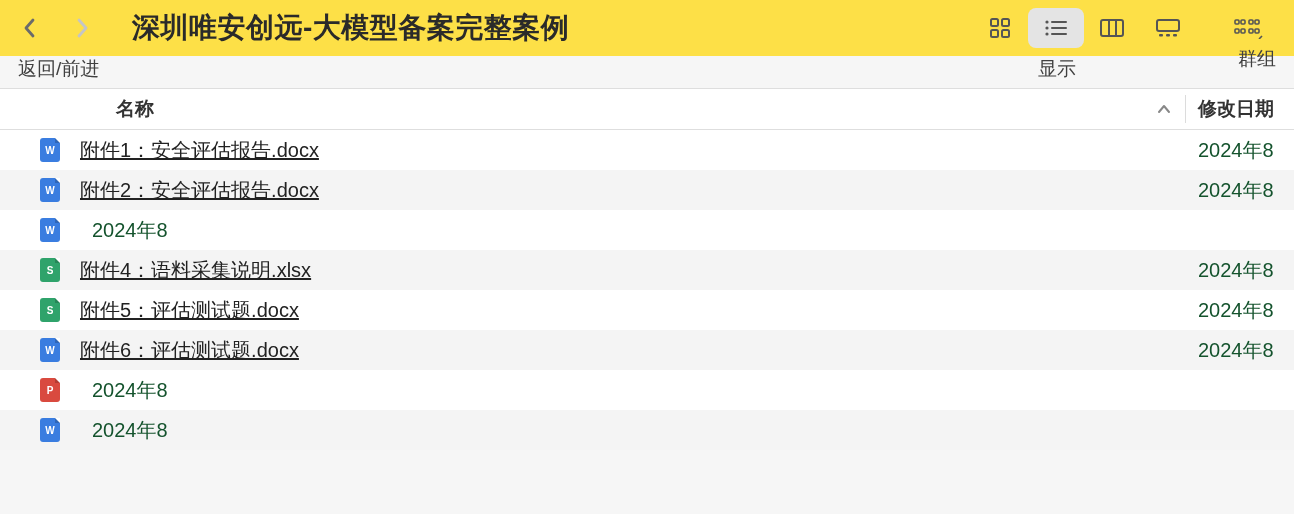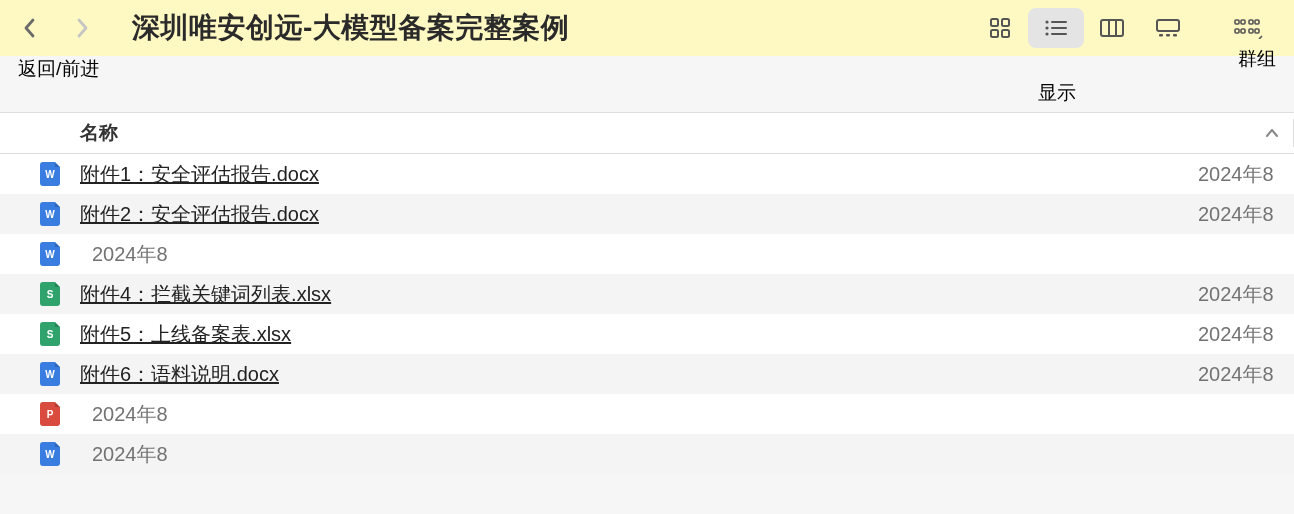--- a/index.html
+++ b/index.html
@@ -9,21 +9,21 @@
       width: 1294px;
       height: 514px;
       overflow: hidden;
       user-select: none;
     }
     .toolbar {
       display: flex;
       align-items: center;
       height: 56px;
       padding: 0 18px;
-      background: #fef9c3;
+      background: #fde047;
     }
     .nav-buttons {
       display: flex;
       gap: 28px;
       align-items: center;
     }
     .nav-btn {
       width: 24px;
       height: 24px;
       display: flex;
@@ -64,39 +64,39 @@
       align-items: center;
       justify-content: center;
       color: #555;
       margin-left: 24px;
       cursor: pointer;
     }
     .labels-row {
       display: flex;
       padding: 0 18px 6px 18px;
       font-size: 19px;
-      color: #000000;
+      color: #404040;
     }
     .label-backfwd { width: 122px; }
-    .label-show { margin-left: auto; margin-right: 200px; margin-top: 24px; }
+    .label-show { margin-left: auto; margin-right: 200px; }
     .label-group { position: absolute; right: 18px; top: 46px; }
     .header-row {
       display: flex;
       align-items: center;
       height: 42px;
       border-top: 1px solid #dedede;
       border-bottom: 1px solid #dedede;
       background: #fff;
       font-size: 19px;
       font-weight: 600;
       color: #333;
     }
     .col-name {
       flex: 1;
-      padding-left: 80px;
+      padding-left: 116px;
       display: flex;
       align-items: center;
       position: relative;
     }
     .sort-indicator {
       position: absolute;
       right: 14px;
       color: #888;
     }
     .col-divider {
@@ -141,21 +141,21 @@
       border-top: 5px solid #fff;
       border-left: 5px solid rgba(0,0,0,0.18);
     }
     .icon-docx { background: #3a7de0; }
     .icon-xlsx { background: #2fa36b; }
     .icon-pdf  { background: #d94a3f; }
     .file-name { flex: 1; text-decoration: underline; }
     .file-date {
       width: 108px;
       padding-left: 12px;
-      color: #737373;
+      color: #14532d;
       white-space: nowrap;
       overflow: hidden;
     }
     svg { display: block; }
   </style>
 </head>
 <body>
 
 <div class="toolbar">
   <div class="nav-buttons">
@@ -231,50 +231,53 @@
 <div class="header-row">
   <div class="col-name">
     <span>名称</span>
     <span class="sort-indicator">
       <svg width="14" height="10" viewBox="0 0 14 10">
           <path d="M2 8 L7 2 L12 8" stroke="currentColor" stroke-width="2" fill="none" stroke-linecap="round" stroke-linejoin="round"></path>
         </svg>
     </span>
   </div>
   <div class="col-divider"></div>
+  <div class="col-date">
+    <span>修改日期</span>
+  </div>
 </div>
 
 <div class="file-list" id="file-list">
     <div class="file-row">
       <div class="file-icon icon-docx">W</div>
       <div class="file-name">附件1：安全评估报告.docx</div>
       <div class="file-date">2024年8</div>
     </div>
     <div class="file-row alt">
       <div class="file-icon icon-docx">W</div>
       <div class="file-name">附件2：安全评估报告.docx</div>
       <div class="file-date">2024年8</div>
     </div>
     <div class="file-row">
       <div class="file-icon icon-docx">W</div>
       <div class="file-date">2024年8</div>
     </div>
     <div class="file-row alt">
       <div class="file-icon icon-xlsx">S</div>
-      <div class="file-name">附件4：拦截关键词列表.xlsx</div>
+      <div class="file-name">附件4：语料采集说明.xlsx</div>
       <div class="file-date">2024年8</div>
     </div>
     <div class="file-row">
       <div class="file-icon icon-xlsx">S</div>
-      <div class="file-name">附件5：上线备案表.xlsx</div>
-      <div class="file-date">2024年8</div>
-    </div>
-    <div class="file-row alt">
-      <div class="file-icon icon-docx">W</div>
-      <div class="file-name">附件6：语料说明.docx</div>
+      <div class="file-name">附件5：评估测试题.docx</div>
+      <div class="file-date">2024年8</div>
+    </div>
+    <div class="file-row alt">
+      <div class="file-icon icon-docx">W</div>
+      <div class="file-name">附件6：评估测试题.docx</div>
       <div class="file-date">2024年8</div>
     </div>
     <div class="file-row">
       <div class="file-icon icon-pdf">P</div>
       <div class="file-date">2024年8</div>
     </div>
     <div class="file-row alt">
       <div class="file-icon icon-docx">W</div>
       <div class="file-date">2024年8</div>
     </div>

